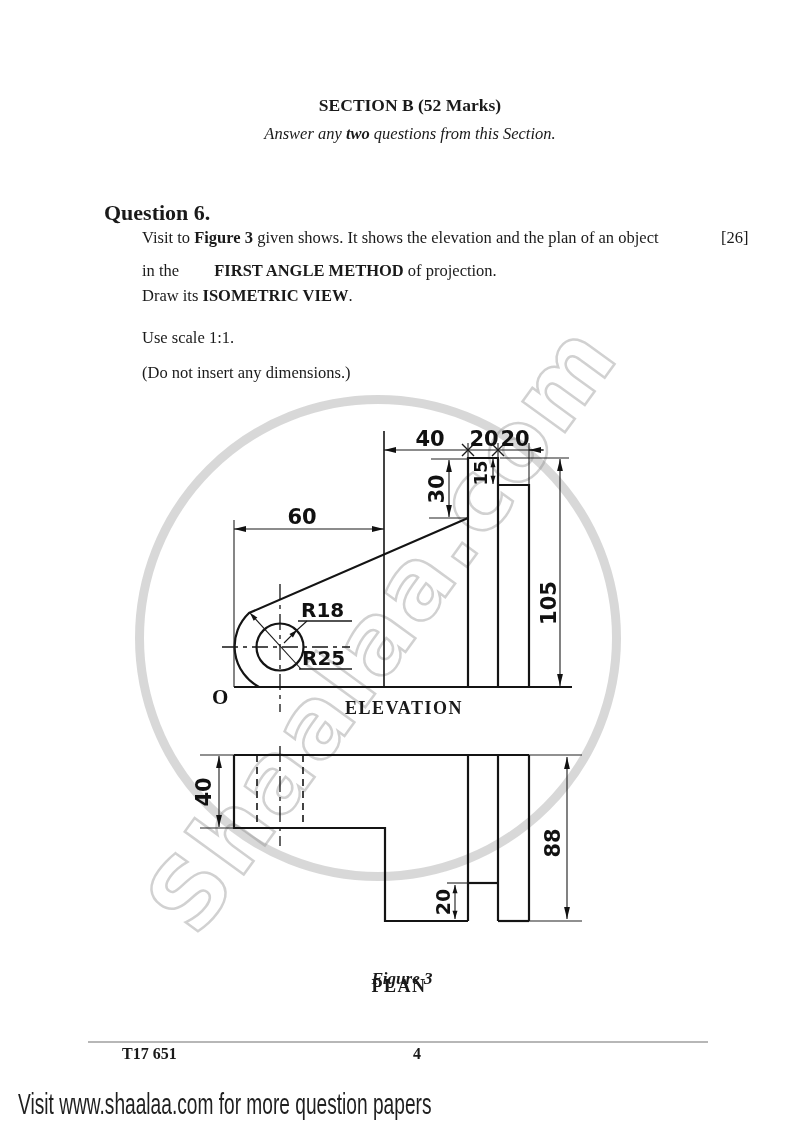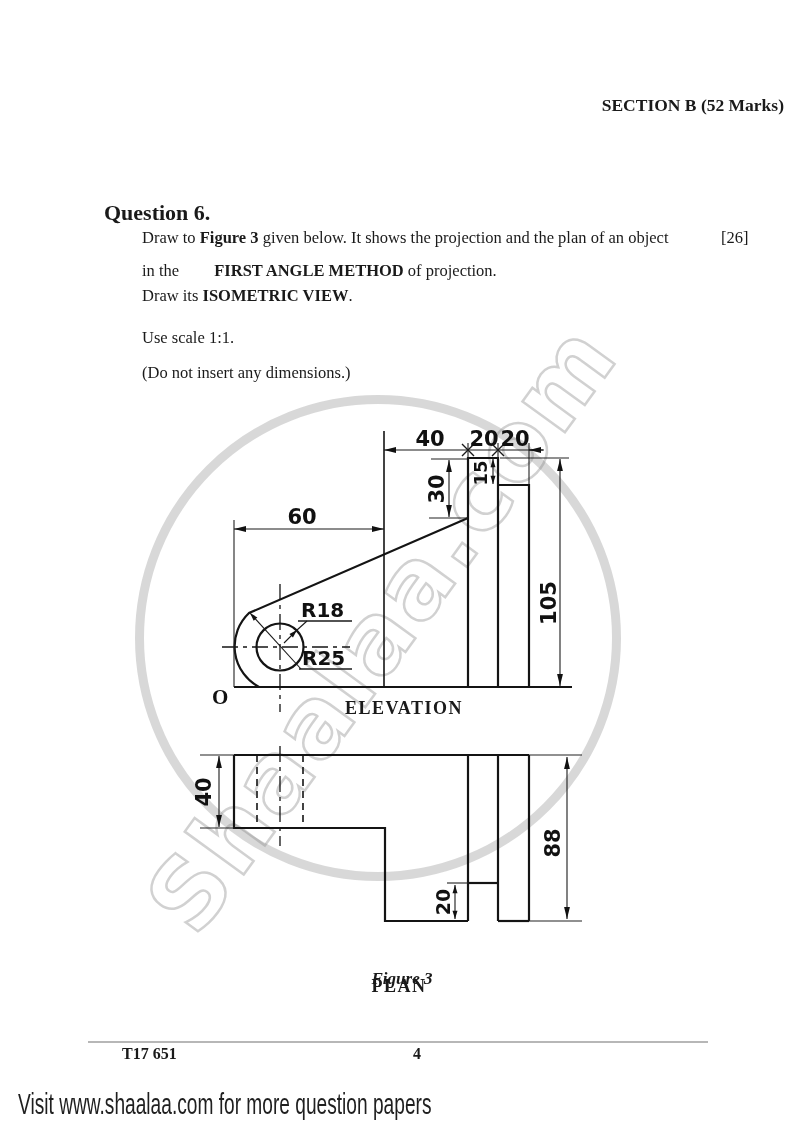--- a/index.html
+++ b/index.html
@@ -1,19 +1,19 @@
 <!DOCTYPE html>
 <html><head>
 <meta charset="utf-8">
 <style>
   html,body{margin:0;padding:0;background:#fff;}
   #page{position:relative;width:800px;height:1130px;background:#ffffff;overflow:hidden;
         font-family:"Liberation Serif",serif;color:#1a1a1a;}
   .abs{position:absolute;white-space:nowrap;}
-  .center{left:0;right:16px;text-align:right;padding-left:20px;}
+  .center{left:0;right:0;text-align:center;padding-left:20px;}
   .serif-b{font-weight:bold;}
   .qline{font-size:16.5px;}
   
   #wm-ring{position:absolute;left:135px;top:395px;width:486px;height:486px;border-radius:50%;
            border:9px solid rgba(125,125,125,.30);box-sizing:border-box;}
   #wm-text{position:absolute;left:382px;top:628px;transform:translate(-50%,-50%) rotate(-54deg);
            font-family:"DejaVu Sans",sans-serif;font-weight:bold;font-size:96px;letter-spacing:3px;
            color:transparent;-webkit-text-stroke:2.5px rgba(135,135,135,.38);}
   
   .figlabel{font-weight:bold;font-size:18px;letter-spacing:1.5px;transform:translateX(-50%);}
@@ -27,23 +27,24 @@
 </style>
 </head>
 <body>
 
 <div id="page">
 
   <div id="wm-ring"></div>
   <div id="wm-text">Shaalaa.com</div>
 
   <div class="abs center serif-b" style="top:95px;font-size:17.5px;">SECTION B (52 Marks)</div>
+  <div class="abs center" style="top:124px;font-size:16.5px;"><span style="font-style: italic;">Answer any </span><span style="font-weight: bold; font-style: italic;">two</span><span style="font-style: italic;"> questions from this Section.</span></div>
 
   <div class="abs serif-b" style="left:104px;top:200px;font-size:22px;">Question 6.</div>
-  <div class="abs qline" style="left:142px;top:228px;"><span>Draw to </span><span style="font-weight: bold;">Figure 3</span><span> given below. It shows the projection and the plan of an object</span></div>
+  <div class="abs qline" style="left:142px;top:228px;"><span>Visit to </span><span style="font-weight: bold;">Figure 3</span><span> given shows. It shows the elevation and the plan of an object</span></div>
   <div class="abs qline" style="left:721px;top:228px;">[26]</div>
   <div class="abs qline" style="left:142px;top:261px;"><span>in the </span><span style="font-weight: bold; margin-left: 31px;">FIRST ANGLE METHOD</span><span> of projection.</span></div>
   <div class="abs qline" style="left:142px;top:286px;font-family:Liberation Serif, serif;"><span>Draw its </span><span style="font-weight: bold;">ISOMETRIC VIEW</span><span>.</span></div>
   <div class="abs qline" style="left:142px;top:328px;"><span>Use scale 1:1.</span></div>
   <div class="abs qline" style="left:142px;top:363px;text-align:center;"><span>(Do not insert any dimensions.)</span></div>
 
   <svg width="800" height="1130" viewBox="0 0 800 1130" style="position:absolute;left:0;top:0;">
     <defs>
       <marker id="mE" markerWidth="14" markerHeight="8" refX="12.5" refY="4" orient="auto" markerUnits="userSpaceOnUse">
         <path d="M0.5,1.1 L12.5,4 L0.5,6.9 Z" fill="#111"></path>

